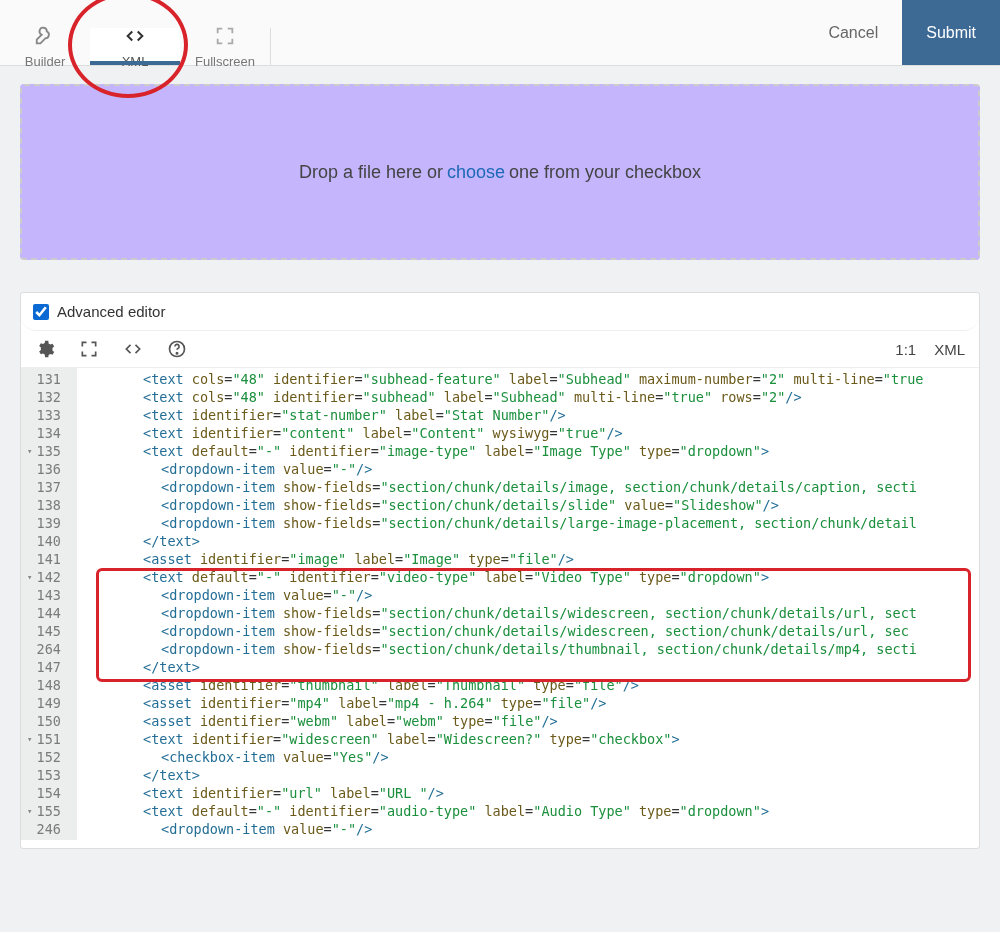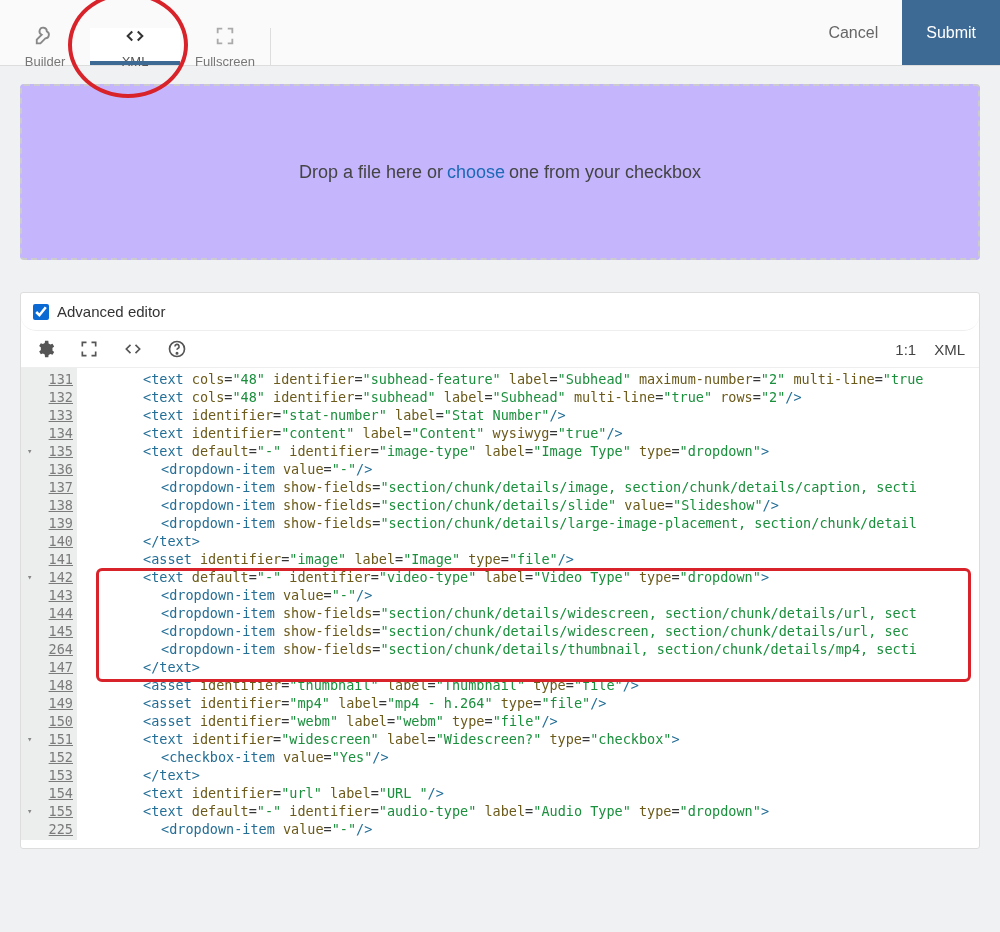--- a/index.html
+++ b/index.html
@@ -32,21 +32,21 @@
 .panel-head { display: flex; align-items: center; padding: 10px 12px; border-bottom: 1px solid #eee; font-size: 15px; color: #333; border-radius: 15px; }
 .panel-head input[type=checkbox] { width: 16px; height: 16px; margin-right: 8px; accent-color: #0b69d4; }
 
 .editor-toolbar { display: flex; align-items: center; gap: 24px; padding: 8px 14px; border-bottom: 1px solid #eee; color: #555; }
 .editor-toolbar .iconbtn { cursor: pointer; display: inline-flex; }
 .editor-toolbar svg { width: 20px; height: 20px; }
 .editor-toolbar .right { margin-left: auto; display: flex; gap: 18px; font-size: 15px; color: #444; }
 
 
 .code-wrap { display: flex; font-family: "Menlo", "Consolas", monospace; font-size: 13.5px; line-height: 18px; overflow: hidden; padding-bottom: 8px; position: relative; }
-.gutter { background: #eceded; color: #7b7b7b; text-align: right; padding: 2px 4px 2px 8px; user-select: none; min-width: 56px; text-decoration: underline; }
+.gutter { background: #eceded; color: #7b7b7b; text-align: right; padding: 2px 16px 2px 8px; user-select: none; min-width: 56px; }
 .gutter-line { height: 18px; }
 .fold { position: relative; }
 .fold::before { content: "▾"; position: absolute; left: -2px; font-size: 9px; color: #888; width: 0; }
 .code { padding: 2px 0 2px 6px; white-space: pre; flex: 1; overflow: hidden; color: #333; }
 .code-line { height: 18px; position: relative; }
 .indent1 { padding-left: 60px; }
 .indent2 { padding-left: 78px; }
 .t-tag { color: #236e96; }
 .t-attr { color: #6b5a1a; }
 .t-str { color: #1a8f3c; }
@@ -156,20 +156,20 @@
           <div class="gutter-line">264</div>
           <div class="gutter-line">147</div>
           <div class="gutter-line">148</div>
           <div class="gutter-line">149</div>
           <div class="gutter-line">150</div>
           <div class="gutter-line fold">151</div>
           <div class="gutter-line">152</div>
           <div class="gutter-line">153</div>
           <div class="gutter-line">154</div>
           <div class="gutter-line fold">155</div>
-          <div class="gutter-line">225</div>
+          <div class="gutter-line">246</div>
         </div>
       <div class="code" id="code"><div class="code-line indent1"><span class="t-tag">&lt;text</span><span class="t-plain"> </span><span class="t-attr">cols</span><span class="t-plain">=</span><span class="t-str">"48"</span><span class="t-plain"> </span><span class="t-attr">identifier</span><span class="t-plain">=</span><span class="t-str">"subhead-feature"</span><span class="t-plain"> </span><span class="t-attr">label</span><span class="t-plain">=</span><span class="t-str">"Subhead"</span><span class="t-plain"> </span><span class="t-attr">maximum-number</span><span class="t-plain">=</span><span class="t-str">"2"</span><span class="t-plain"> </span><span class="t-attr">multi-line</span><span class="t-plain">=</span><span class="t-str">"true</span></div><div class="code-line indent1"><span class="t-tag">&lt;text</span><span class="t-plain"> </span><span class="t-attr">cols</span><span class="t-plain">=</span><span class="t-str">"48"</span><span class="t-plain"> </span><span class="t-attr">identifier</span><span class="t-plain">=</span><span class="t-str">"subhead"</span><span class="t-plain"> </span><span class="t-attr">label</span><span class="t-plain">=</span><span class="t-str">"Subhead"</span><span class="t-plain"> </span><span class="t-attr">multi-line</span><span class="t-plain">=</span><span class="t-str">"true"</span><span class="t-plain"> </span><span class="t-attr">rows</span><span class="t-plain">=</span><span class="t-str">"2"</span><span class="t-tag">/&gt;</span></div><div class="code-line indent1"><span class="t-tag">&lt;text</span><span class="t-plain"> </span><span class="t-attr">identifier</span><span class="t-plain">=</span><span class="t-str">"stat-number"</span><span class="t-plain"> </span><span class="t-attr">label</span><span class="t-plain">=</span><span class="t-str">"Stat Number"</span><span class="t-tag">/&gt;</span></div><div class="code-line indent1"><span class="t-tag">&lt;text</span><span class="t-plain"> </span><span class="t-attr">identifier</span><span class="t-plain">=</span><span class="t-str">"content"</span><span class="t-plain"> </span><span class="t-attr">label</span><span class="t-plain">=</span><span class="t-str">"Content"</span><span class="t-plain"> </span><span class="t-attr">wysiwyg</span><span class="t-plain">=</span><span class="t-str">"true"</span><span class="t-tag">/&gt;</span></div><div class="code-line indent1"><span class="t-tag">&lt;text</span><span class="t-plain"> </span><span class="t-attr">default</span><span class="t-plain">=</span><span class="t-str">"-"</span><span class="t-plain"> </span><span class="t-attr">identifier</span><span class="t-plain">=</span><span class="t-str">"image-type"</span><span class="t-plain"> </span><span class="t-attr">label</span><span class="t-plain">=</span><span class="t-str">"Image Type"</span><span class="t-plain"> </span><span class="t-attr">type</span><span class="t-plain">=</span><span class="t-str">"dropdown"</span><span class="t-tag">&gt;</span></div><div class="code-line indent2"><span class="t-tag">&lt;dropdown-item</span><span class="t-plain"> </span><span class="t-attr">value</span><span class="t-plain">=</span><span class="t-str">"-"</span><span class="t-tag">/&gt;</span></div><div class="code-line indent2"><span class="t-tag">&lt;dropdown-item</span><span class="t-plain"> </span><span class="t-attr">show-fields</span><span class="t-plain">=</span><span class="t-str">"section/chunk/details/image, section/chunk/details/caption, secti</span></div><div class="code-line indent2"><span class="t-tag">&lt;dropdown-item</span><span class="t-plain"> </span><span class="t-attr">show-fields</span><span class="t-plain">=</span><span class="t-str">"section/chunk/details/slide"</span><span class="t-plain"> </span><span class="t-attr">value</span><span class="t-plain">=</span><span class="t-str">"Slideshow"</span><span class="t-tag">/&gt;</span></div><div class="code-line indent2"><span class="t-tag">&lt;dropdown-item</span><span class="t-plain"> </span><span class="t-attr">show-fields</span><span class="t-plain">=</span><span class="t-str">"section/chunk/details/large-image-placement, section/chunk/detail</span></div><div class="code-line indent1"><span class="t-tag">&lt;/text&gt;</span></div><div class="code-line indent1"><span class="t-tag">&lt;asset</span><span class="t-plain"> </span><span class="t-attr">identifier</span><span class="t-plain">=</span><span class="t-str">"image"</span><span class="t-plain"> </span><span class="t-attr">label</span><span class="t-plain">=</span><span class="t-str">"Image"</span><span class="t-plain"> </span><span class="t-attr">type</span><span class="t-plain">=</span><span class="t-str">"file"</span><span class="t-tag">/&gt;</span></div><div class="code-line indent1"><span class="t-tag">&lt;text</span><span class="t-plain"> </span><span class="t-attr">default</span><span class="t-plain">=</span><span class="t-str">"-"</span><span class="t-plain"> </span><span class="t-attr">identifier</span><span class="t-plain">=</span><span class="t-str">"video-type"</span><span class="t-plain"> </span><span class="t-attr">label</span><span class="t-plain">=</span><span class="t-str">"Video Type"</span><span class="t-plain"> </span><span class="t-attr">type</span><span class="t-plain">=</span><span class="t-str">"dropdown"</span><span class="t-tag">&gt;</span></div><div class="code-line indent2"><span class="t-tag">&lt;dropdown-item</span><span class="t-plain"> </span><span class="t-attr">value</span><span class="t-plain">=</span><span class="t-str">"-"</span><span class="t-tag">/&gt;</span></div><div class="code-line indent2"><span class="t-tag">&lt;dropdown-item</span><span class="t-plain"> </span><span class="t-attr">show-fields</span><span class="t-plain">=</span><span class="t-str">"section/chunk/details/widescreen, section/chunk/details/url, sect</span></div><div class="code-line indent2"><span class="t-tag">&lt;dropdown-item</span><span class="t-plain"> </span><span class="t-attr">show-fields</span><span class="t-plain">=</span><span class="t-str">"section/chunk/details/widescreen, section/chunk/details/url, sec</span></div><div class="code-line indent2"><span class="t-tag">&lt;dropdown-item</span><span class="t-plain"> </span><span class="t-attr">show-fields</span><span class="t-plain">=</span><span class="t-str">"section/chunk/details/thumbnail, section/chunk/details/mp4, secti</span></div><div class="code-line indent1"><span class="t-tag">&lt;/text&gt;</span></div><div class="code-line indent1"><span class="t-tag">&lt;asset</span><span class="t-plain"> </span><span class="t-attr">identifier</span><span class="t-plain">=</span><span class="t-str">"thumbnail"</span><span class="t-plain"> </span><span class="t-attr">label</span><span class="t-plain">=</span><span class="t-str">"Thumbnail"</span><span class="t-plain"> </span><span class="t-attr">type</span><span class="t-plain">=</span><span class="t-str">"file"</span><span class="t-tag">/&gt;</span></div><div class="code-line indent1"><span class="t-tag">&lt;asset</span><span class="t-plain"> </span><span class="t-attr">identifier</span><span class="t-plain">=</span><span class="t-str">"mp4"</span><span class="t-plain"> </span><span class="t-attr">label</span><span class="t-plain">=</span><span class="t-str">"mp4 - h.264"</span><span class="t-plain"> </span><span class="t-attr">type</span><span class="t-plain">=</span><span class="t-str">"file"</span><span class="t-tag">/&gt;</span></div><div class="code-line indent1"><span class="t-tag">&lt;asset</span><span class="t-plain"> </span><span class="t-attr">identifier</span><span class="t-plain">=</span><span class="t-str">"webm"</span><span class="t-plain"> </span><span class="t-attr">label</span><span class="t-plain">=</span><span class="t-str">"webm"</span><span class="t-plain"> </span><span class="t-attr">type</span><span class="t-plain">=</span><span class="t-str">"file"</span><span class="t-tag">/&gt;</span></div><div class="code-line indent1"><span class="t-tag">&lt;text</span><span class="t-plain"> </span><span class="t-attr">identifier</span><span class="t-plain">=</span><span class="t-str">"widescreen"</span><span class="t-plain"> </span><span class="t-attr">label</span><span class="t-plain">=</span><span class="t-str">"Widescreen?"</span><span class="t-plain"> </span><span class="t-attr">type</span><span class="t-plain">=</span><span class="t-str">"checkbox"</span><span class="t-tag">&gt;</span></div><div class="code-line indent2"><span class="t-tag">&lt;checkbox-item</span><span class="t-plain"> </span><span class="t-attr">value</span><span class="t-plain">=</span><span class="t-str">"Yes"</span><span class="t-tag">/&gt;</span></div><div class="code-line indent1"><span class="t-tag">&lt;/text&gt;</span></div><div class="code-line indent1"><span class="t-tag">&lt;text</span><span class="t-plain"> </span><span class="t-attr">identifier</span><span class="t-plain">=</span><span class="t-str">"url"</span><span class="t-plain"> </span><span class="t-attr">label</span><span class="t-plain">=</span><span class="t-str">"URL "</span><span class="t-tag">/&gt;</span></div><div class="code-line indent1"><span class="t-tag">&lt;text</span><span class="t-plain"> </span><span class="t-attr">default</span><span class="t-plain">=</span><span class="t-str">"-"</span><span class="t-plain"> </span><span class="t-attr">identifier</span><span class="t-plain">=</span><span class="t-str">"audio-type"</span><span class="t-plain"> </span><span class="t-attr">label</span><span class="t-plain">=</span><span class="t-str">"Audio Type"</span><span class="t-plain"> </span><span class="t-attr">type</span><span class="t-plain">=</span><span class="t-str">"dropdown"</span><span class="t-tag">&gt;</span></div><div class="code-line indent2"><span class="t-tag">&lt;dropdown-item</span><span class="t-plain"> </span><span class="t-attr">value</span><span class="t-plain">=</span><span class="t-str">"-"</span><span class="t-tag">/&gt;</span></div></div>
       <div class="redbox-annot"></div>
     </div>
   </div>
 
 </div>
 
 </body></html>

